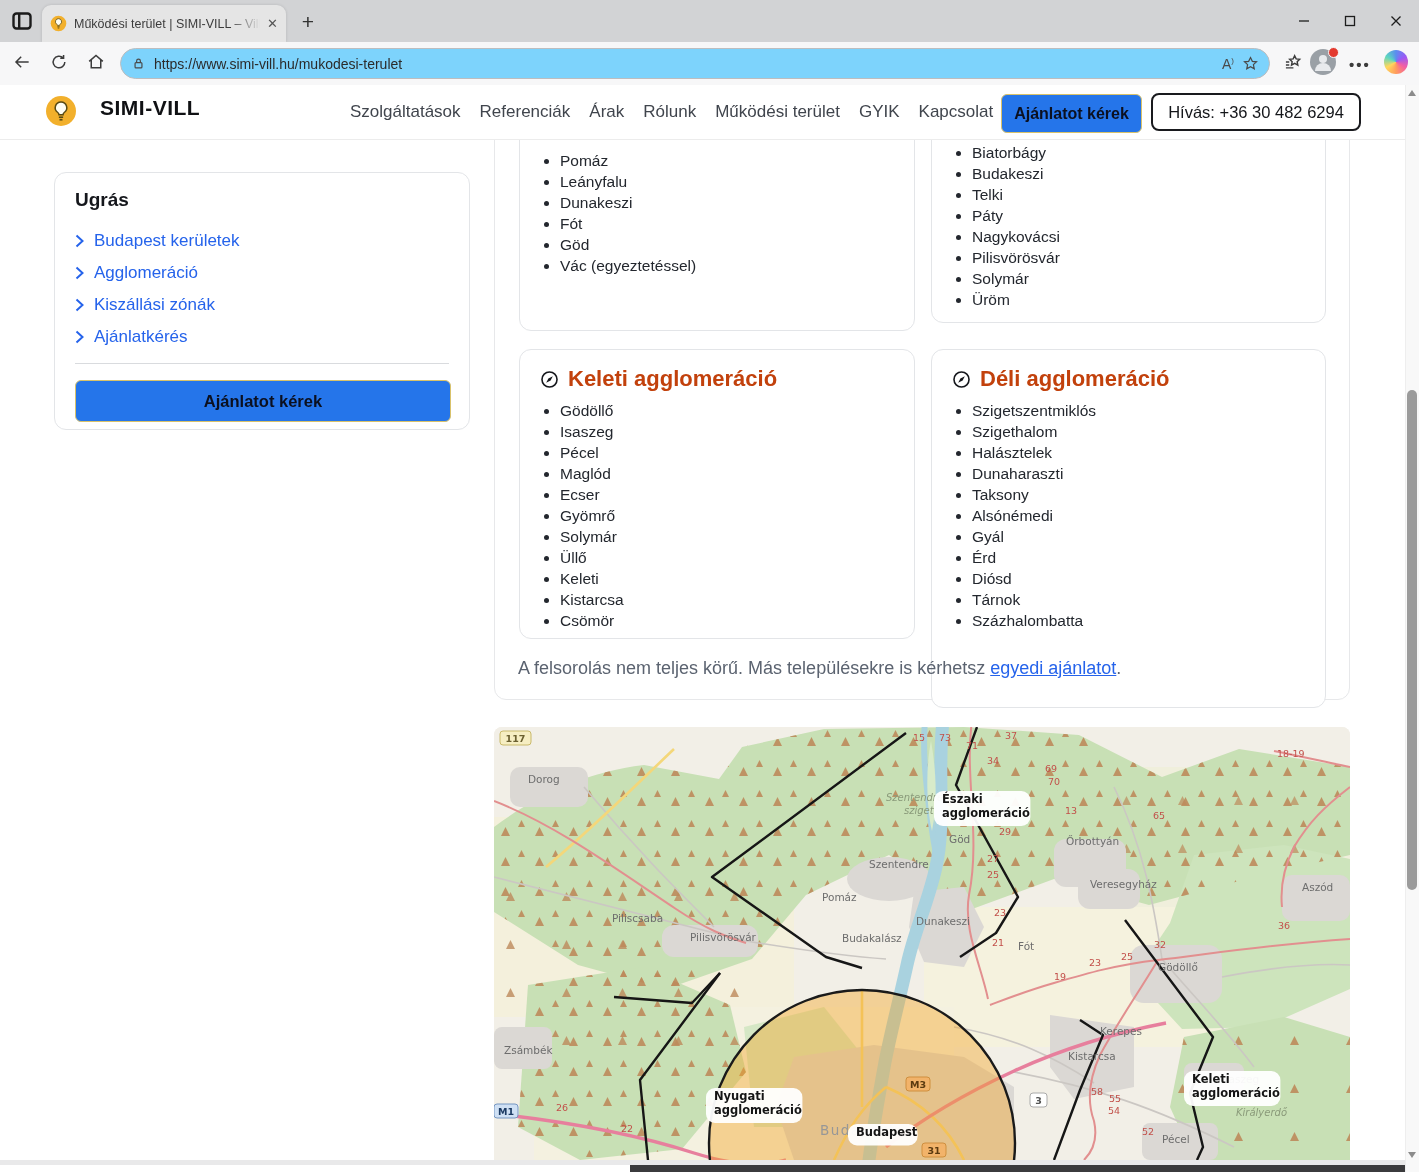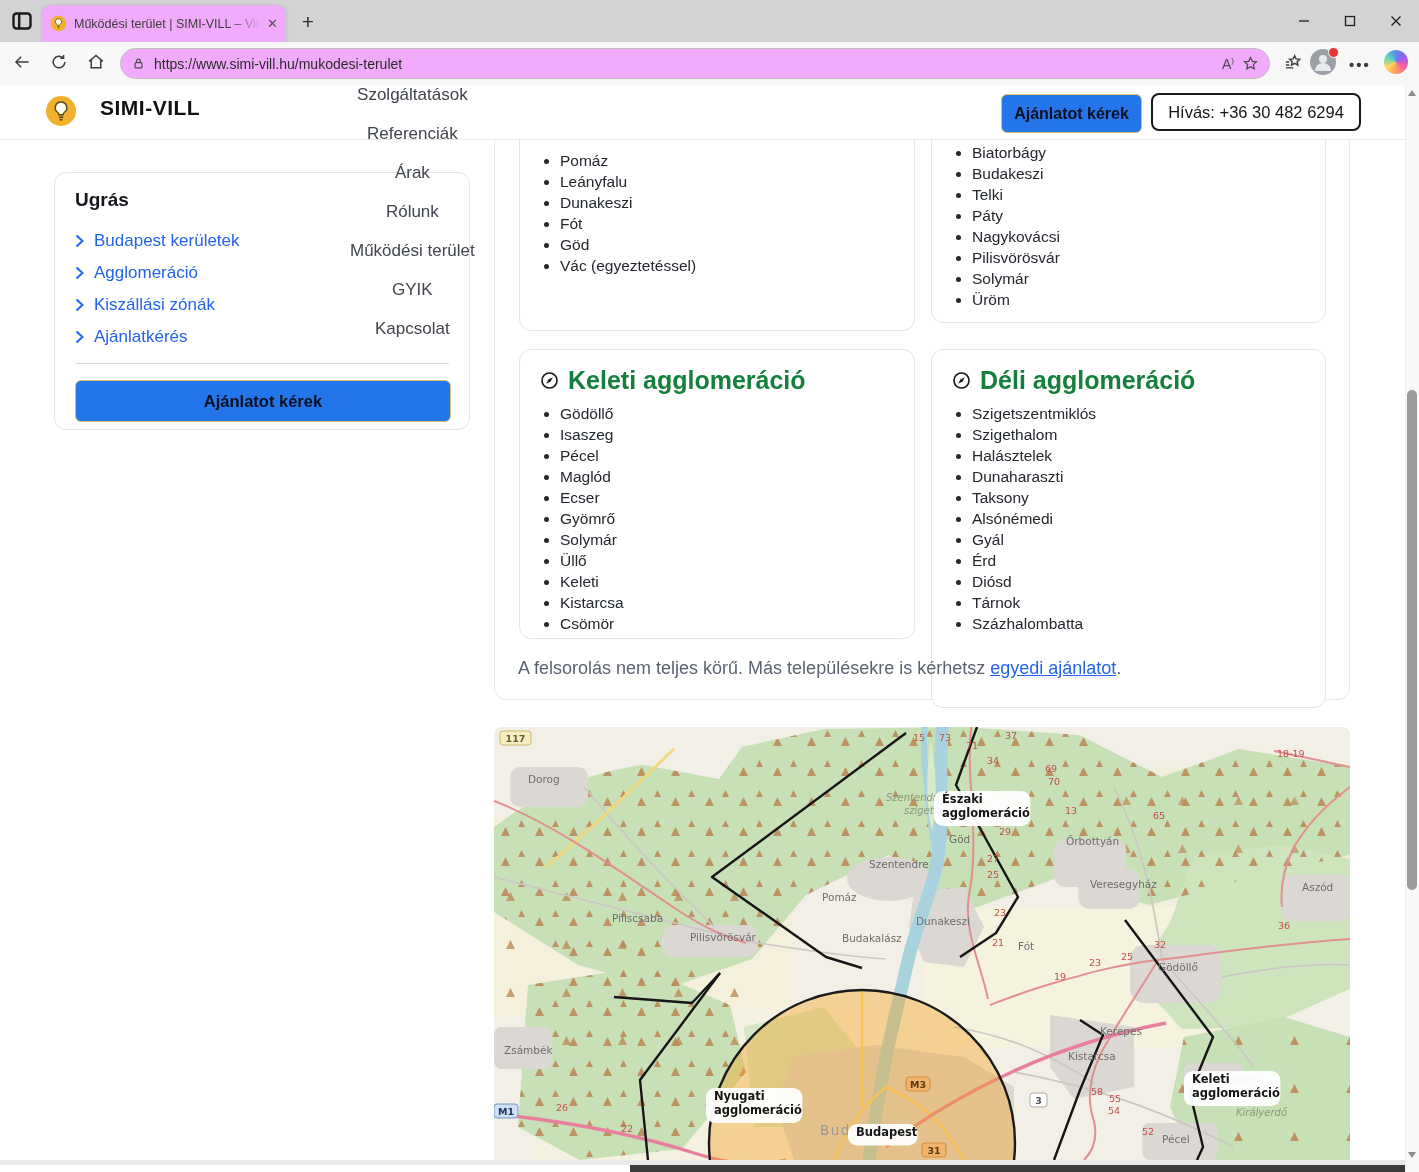--- a/index.html
+++ b/index.html
@@ -3,31 +3,31 @@
 <meta charset="utf-8">
 <style>
   html,body{margin:0;padding:0;}
   body{width:1419px;height:1172px;position:relative;overflow:hidden;
        font-family:"Liberation Sans",sans-serif;background:#fff;}
   .abs{position:absolute;}
   svg{display:block;}
 
   
   #titlebar{left:0;top:0;width:1419px;height:42px;background:#d2d3d5;}
-  #tab{left:42px;top:5px;width:244px;height:37px;background:#f0abfc;border-radius:9px 9px 0 0;
+  #tab{left:42px;top:5px;width:244px;height:37px;background:#e5e5e5;border-radius:9px 9px 0 0;
        display:flex;align-items:center;padding:0 8px;box-sizing:border-box;gap:7px;
        box-shadow:0 0 3px rgba(0,0,0,.15);}
   #tab-title{font-size:12.5px;color:#3c3c3c;white-space:nowrap;overflow:hidden;flex:1;
        -webkit-mask-image:linear-gradient(90deg,#000 85%,transparent);mask-image:linear-gradient(90deg,#000 85%,transparent);}
   .chrome-btn{display:flex;align-items:center;justify-content:center;color:#444;}
   #win-controls{right:0;top:0;height:42px;display:flex;}
   #win-controls .wbtn{width:46px;height:42px;display:flex;align-items:center;justify-content:center;color:#222;}
   #toolbar{left:0;top:42px;width:1419px;height:43px;background:#f7f7f8;border-bottom:1px solid #dcdcde;
        display:flex;align-items:center;}
-  #addressbar{left:120px;top:48px;width:1150px;height:31px;background:#f0abfc;border:1px solid #bdbdbf;
+  #addressbar{left:120px;top:48px;width:1150px;height:31px;background:#7dd3fc;border:1px solid #bdbdbf;
        border-radius:16px;display:flex;align-items:center;padding:0 10px;box-sizing:border-box;gap:8px;}
   #url-text{font-size:14px;color:#2b2b2b;flex:1;}
   .tool-ic{width:20px;height:20px;}
 
   
   #site-header{left:0;top:85px;width:1405px;height:54px;background:#fff;border-bottom:1px solid #ececec;z-index:5;}
   #brand{left:46px;top:96px;display:flex;gap:24px;}
   #brand-name{font-size:21px;font-weight:bold;color:#101114;letter-spacing:.5px;}
   #main-nav{left:350px;top:85px;height:54px;display:flex;align-items:center;gap:19px;}
   #main-nav .nav-link{font-size:17px;color:#40454d;white-space:nowrap;cursor:pointer;}
@@ -45,21 +45,21 @@
   #jump-btn{width:100%;height:40px;background:#2575ea;border:1px solid #d9c26a;border-radius:6px;
        color:#0b1020;font-weight:bold;font-size:16.5px;display:flex;align-items:center;justify-content:center;}
 
   
   #outer-card{left:494px;top:110px;width:856px;height:590px;background:#fff;border:1px solid #e7e8ea;
        border-radius:12px;box-sizing:border-box;}
   .inner-card{position:absolute;background:#fff;border:1px solid #e3e5e8;border-radius:12px;box-sizing:border-box;}
   .inner-card ul{margin:0;padding:0 0 0 40px;}
   .inner-card li{font-size:15.5px;color:#23272e;line-height:21px;}
   .card-head{display:flex;align-items:center;gap:9px;padding:16px 0 8px 20px;}
-  .card-title{font-size:25px;font-weight:bold;color:#15803d;}
+  .card-title{font-size:22px;font-weight:bold;color:#c2410c;}
   #note-line{left:518px;top:658px;font-size:18px;color:#5b6370;}
   #note-line a{color:#2563eb;text-decoration:underline;cursor:pointer;}
 
   
   #map-wrap{left:494px;top:727px;width:856px;height:433px;border-radius:8px 8px 0 0;overflow:hidden;background:#f2efe7;}
   .t-town{font-size:10.5px;fill:#6d6d6d;font-family:"DejaVu Sans",sans-serif;}
   .t-city{font-size:13.5px;fill:#979797;letter-spacing:1.5px;font-family:"DejaVu Sans",sans-serif;}
   .t-ital{font-size:10px;fill:#8a9a7a;font-style:italic;font-family:"DejaVu Sans",sans-serif;}
   .t-road{font-size:9.5px;fill:#c2504a;font-family:"DejaVu Sans",sans-serif;}
   .t-pill{font-size:11.5px;font-weight:bold;fill:#151515;font-family:"DejaVu Sans",sans-serif;}
@@ -168,21 +168,21 @@
 <div class="abs" id="site-header"></div>
 <div class="abs" id="brand" style="z-index:6;">
   <svg width="30" height="30" viewBox="0 0 24 24">
       <circle cx="12" cy="12" r="12" fill="#f2b02c"></circle>
       <path d="M12 4.8a4.6 4.6 0 0 0-2.6 8.4c.55.4.95 1.05.95 1.7h3.3c0-.65.4-1.3.95-1.7A4.6 4.6 0 0 0 12 4.8z" fill="#fffef3" stroke="#584a14" stroke-width="1.2"></path>
       <line x1="10.3" y1="17" x2="13.7" y2="17" stroke="#584a14" stroke-width="1.3"></line>
       <line x1="10.8" y1="19" x2="13.2" y2="19" stroke="#584a14" stroke-width="1.3"></line>
     </svg>
   <span id="brand-name">SIMI-VILL</span>
 </div>
-<div class="abs" id="main-nav" style="z-index:6;flex-direction:column;">
+<div class="abs" id="main-nav" style="z-index:6;">
   <span class="nav-link">Szolgáltatások</span>
   <span class="nav-link">Referenciák</span>
   <span class="nav-link">Árak</span>
   <span class="nav-link">Rólunk</span>
   <span class="nav-link">Működési terület</span>
   <span class="nav-link">GYIK</span>
   <span class="nav-link">Kapcsolat</span>
 </div>
 <div class="abs" id="header-cta" style="z-index:6;">Ajánlatot kérek</div>
 <div class="abs" id="header-phone" style="z-index:6;">Hívás: +36 30 482 6294</div>

